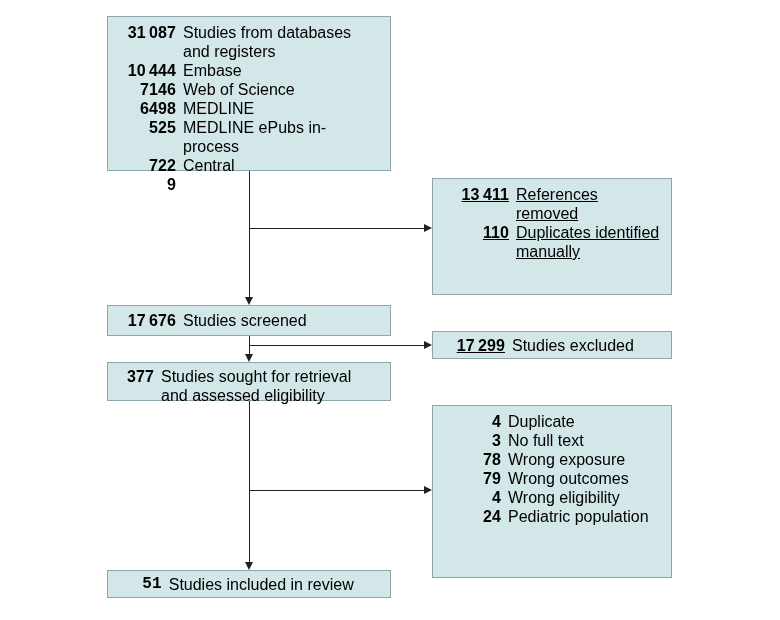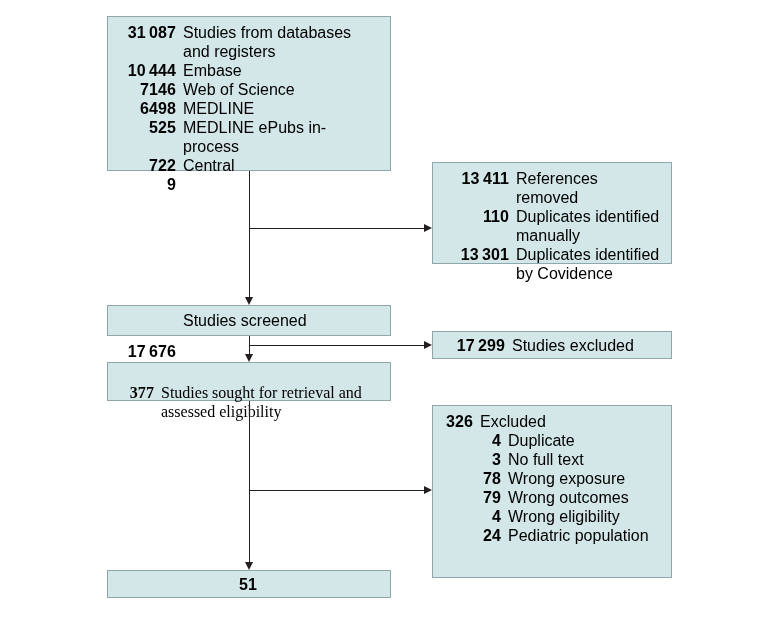--- a/index.html
+++ b/index.html
@@ -41,23 +41,23 @@
   }
   .lbl {
     flex: 1 1 auto;
     padding-left: 7px;
     font-weight: normal;
   }
   
   .b1 .num { width: 62px; }
   .b1 .row.sub .num { width: 62px; }
   .b2 .num { width: 70px; }
-  .b3 .num { width: 62px; margin-top: 31px; }
+  .b3 .num { width: 62px; }
   .b4 .num { width: 40px; }
-  .b5 .num { width: 66px; }
+  .b5 .num { width: 66px; text-decoration: underline; }
   .b6 .num { width: 62px; }
   .b7 .num { width: 40px; }
 
   
   .vline {
     position: absolute;
     width: 1px;
     background: #231f20;
   }
   .hline {
@@ -112,34 +112,30 @@
       <div class="row sub">
         <span class="num">722</span>
         <span class="lbl">Central</span>
       </div>
       <div class="row sub">
         <span class="num">9</span>
       </div>
     </div>
   </div>
 
-  <div class="box b2" style="left:432px; top:162px; width:240px; height:102px;">
+  <div class="box b2" style="left:432px; top:178px; width:240px; height:117px;text-decoration:underline;">
     <div class="rows">
       <div class="row">
         <span class="num">13 411</span>
         <span class="lbl">References removed</span>
       </div>
       <div class="row">
         <span class="num">110</span>
         <span class="lbl">Duplicates identified manually</span>
       </div>
-      <div class="row">
-        <span class="num">13 301</span>
-        <span class="lbl">Duplicates identified by Covidence</span>
-      </div>
     </div>
   </div>
 
   <div class="box b3" style="left:107px; top:305px; width:284px; height:31px;">
     <div class="rows" style="padding-top:5px;">
       <div class="row">
         <span class="num">17 676</span>
         <span class="lbl">Studies screened</span>
       </div>
     </div>
@@ -148,34 +144,30 @@
   <div class="box b5" style="left:432px; top:331px; width:240px; height:28px;">
     <div class="rows" style="padding-top:4px;">
       <div class="row">
         <span class="num">17 299</span>
         <span class="lbl">Studies excluded</span>
       </div>
     </div>
   </div>
 
   <div class="box b4" style="left:107px; top:362px; width:284px; height:39px;">
-    <div class="rows" style="padding-top:20px;font-family:Liberation Serif, serif;">
+    <div class="rows" style="padding-top:4px;">
       <div class="row">
         <span class="num">377</span>
         <span class="lbl">Studies sought for retrieval and assessed eligibility</span>
       </div>
     </div>
   </div>
 
   <div class="box b6" style="left:432px; top:405px; width:240px; height:173px;">
     <div class="rows" style="padding-top:6px;">
-      <div class="row">
-        <span class="num" style="width:34px;">326</span>
-        <span class="lbl">Excluded</span>
-      </div>
       <div class="row">
         <span class="num">4</span>
         <span class="lbl">Duplicate</span>
       </div>
       <div class="row">
         <span class="num">3</span>
         <span class="lbl">No full text</span>
       </div>
       <div class="row">
         <span class="num">78</span>
@@ -192,21 +184,22 @@
       <div class="row">
         <span class="num">24</span>
         <span class="lbl">Pediatric population</span>
       </div>
     </div>
   </div>
 
   <div class="box b7" style="left:107px; top:570px; width:284px; height:28px;">
     <div class="rows" style="padding-top:4px; text-align:center;">
       <div class="row" style="justify-content:center;">
-        <span class="num" style="width:auto;">51</span>
+        <span class="num" style="width:auto;font-family:Liberation Mono, monospace;">51</span>
+        <span class="lbl" style="flex:0 0 auto;">Studies included in review</span>
       </div>
     </div>
   </div>
 
   <div class="vline" style="left:249px; top:171px; height:126px;"></div>
   <div class="arrow-down" style="left:245px; top:297px;"></div>
 
   <div class="hline" style="left:250px; top:228px; width:174px;"></div>
   <div class="arrow-right" style="left:424px; top:223.5px;"></div>
 

